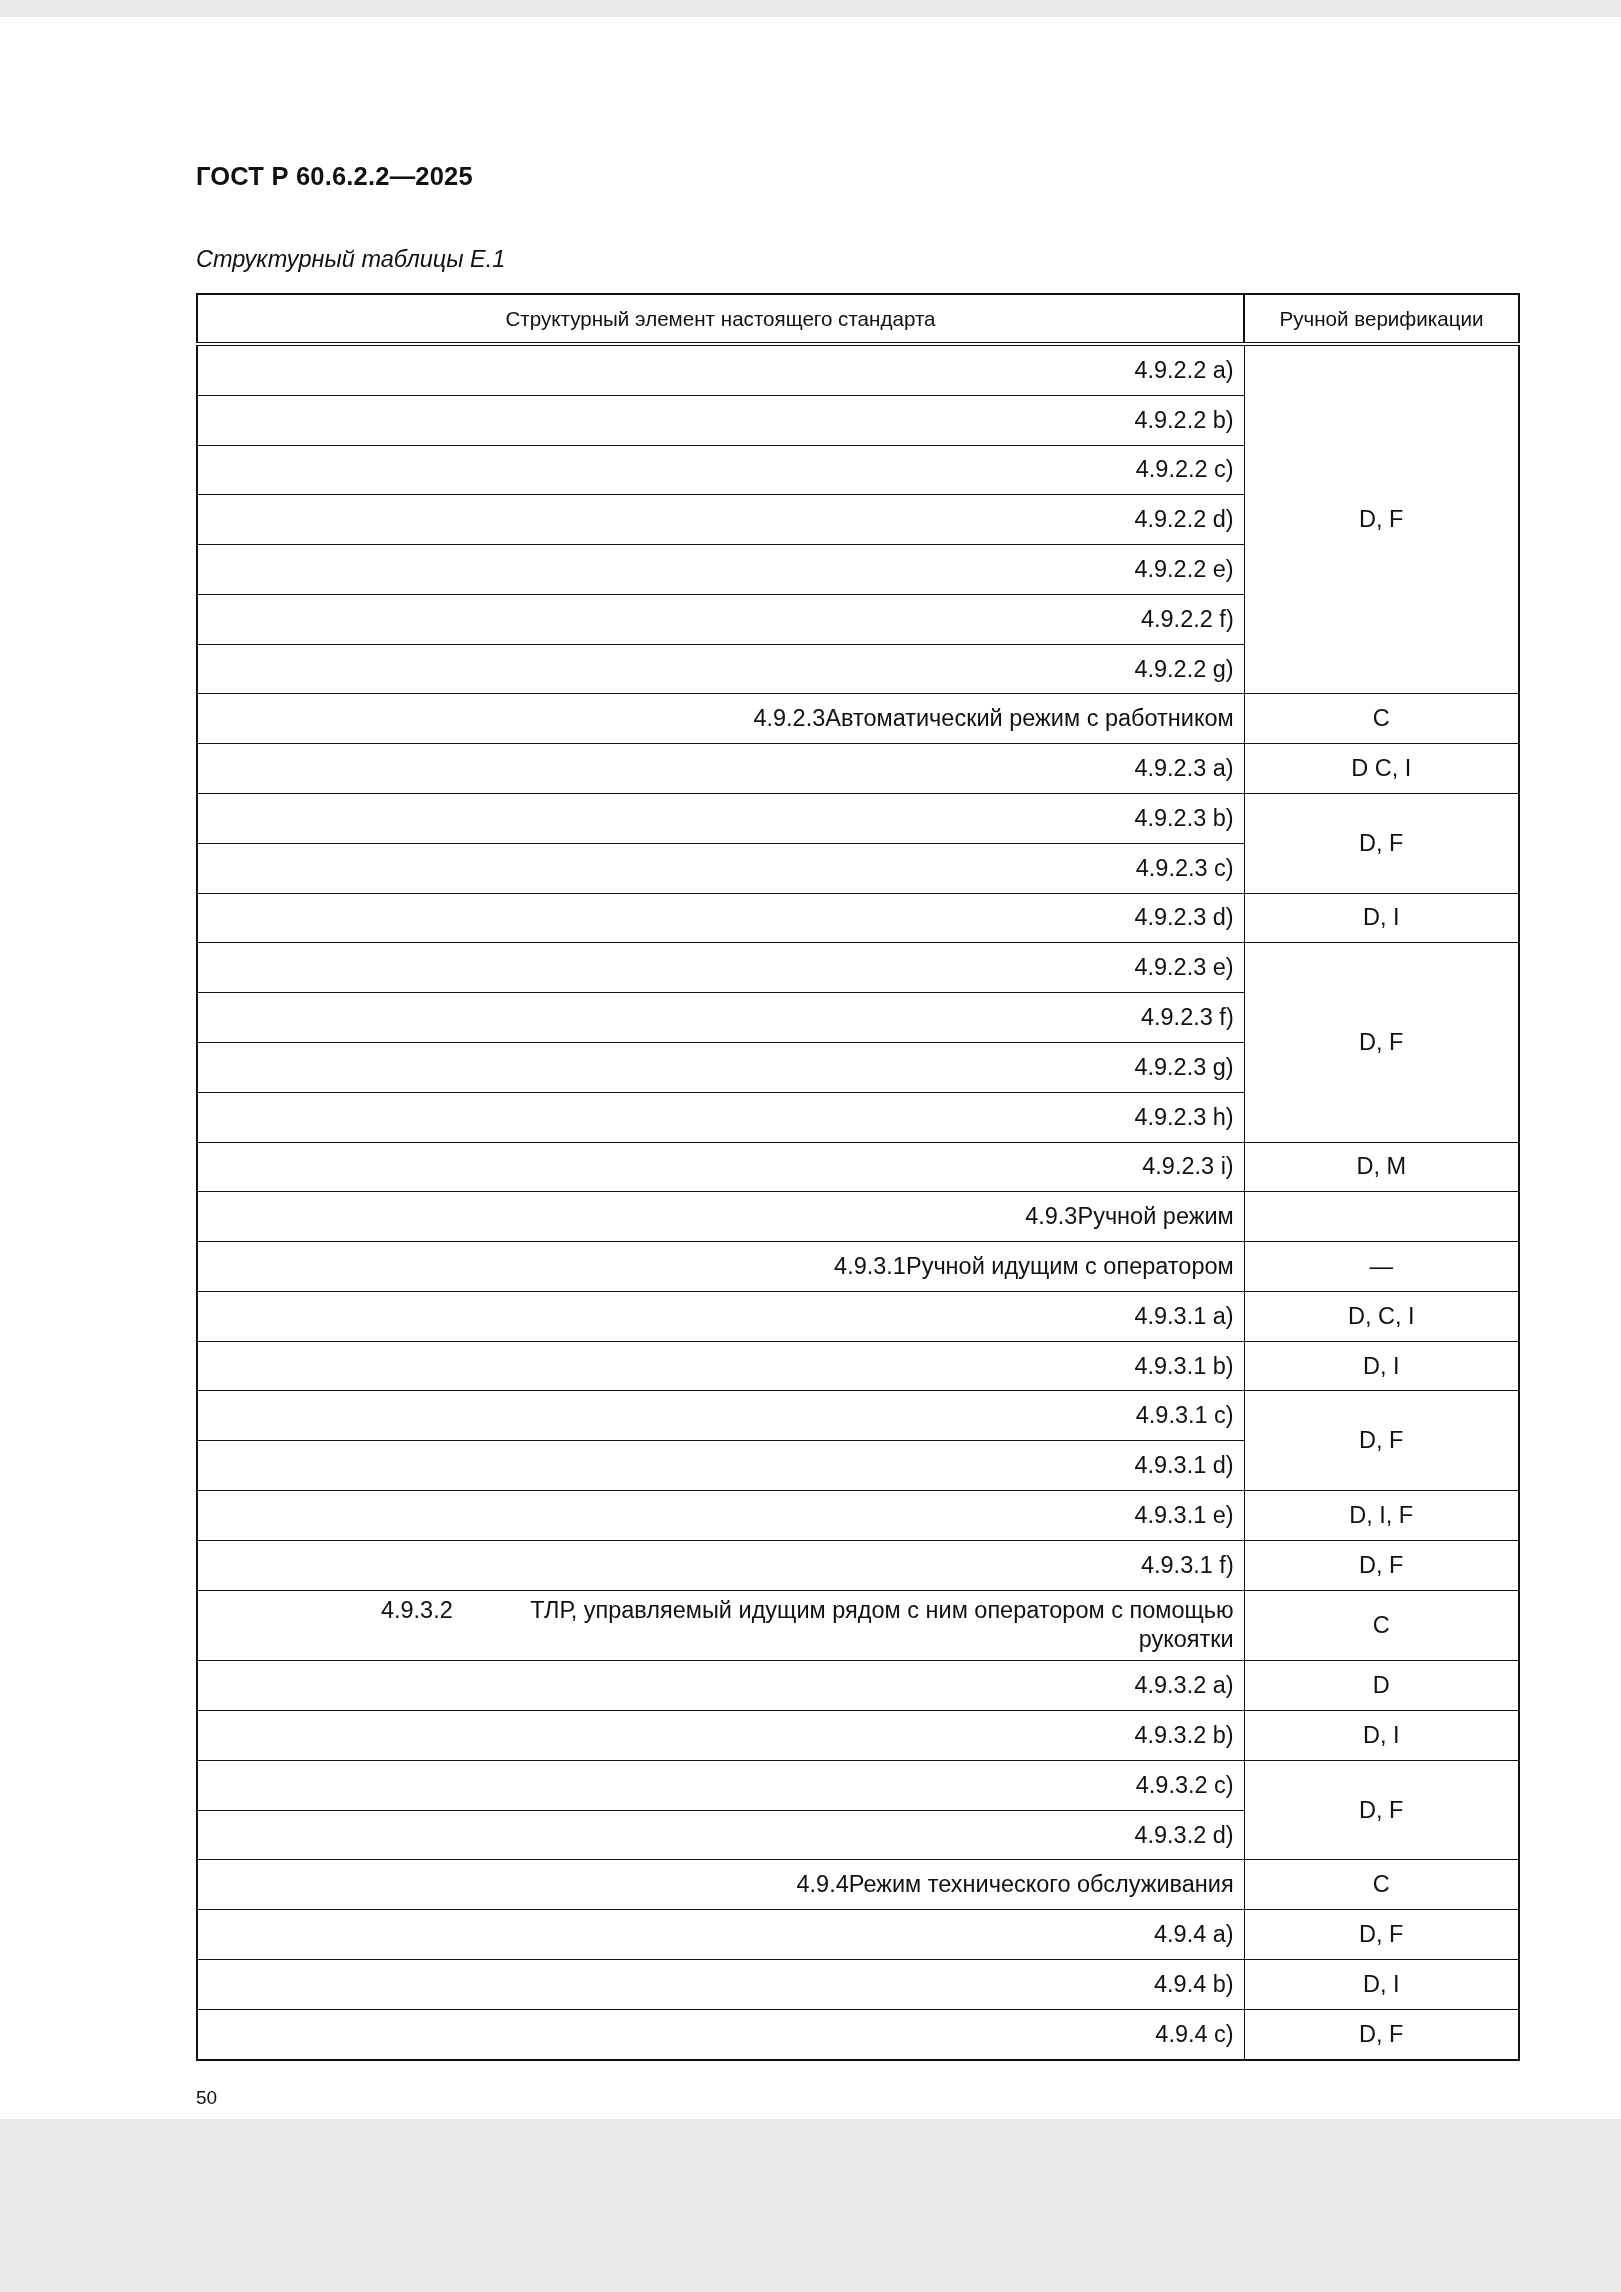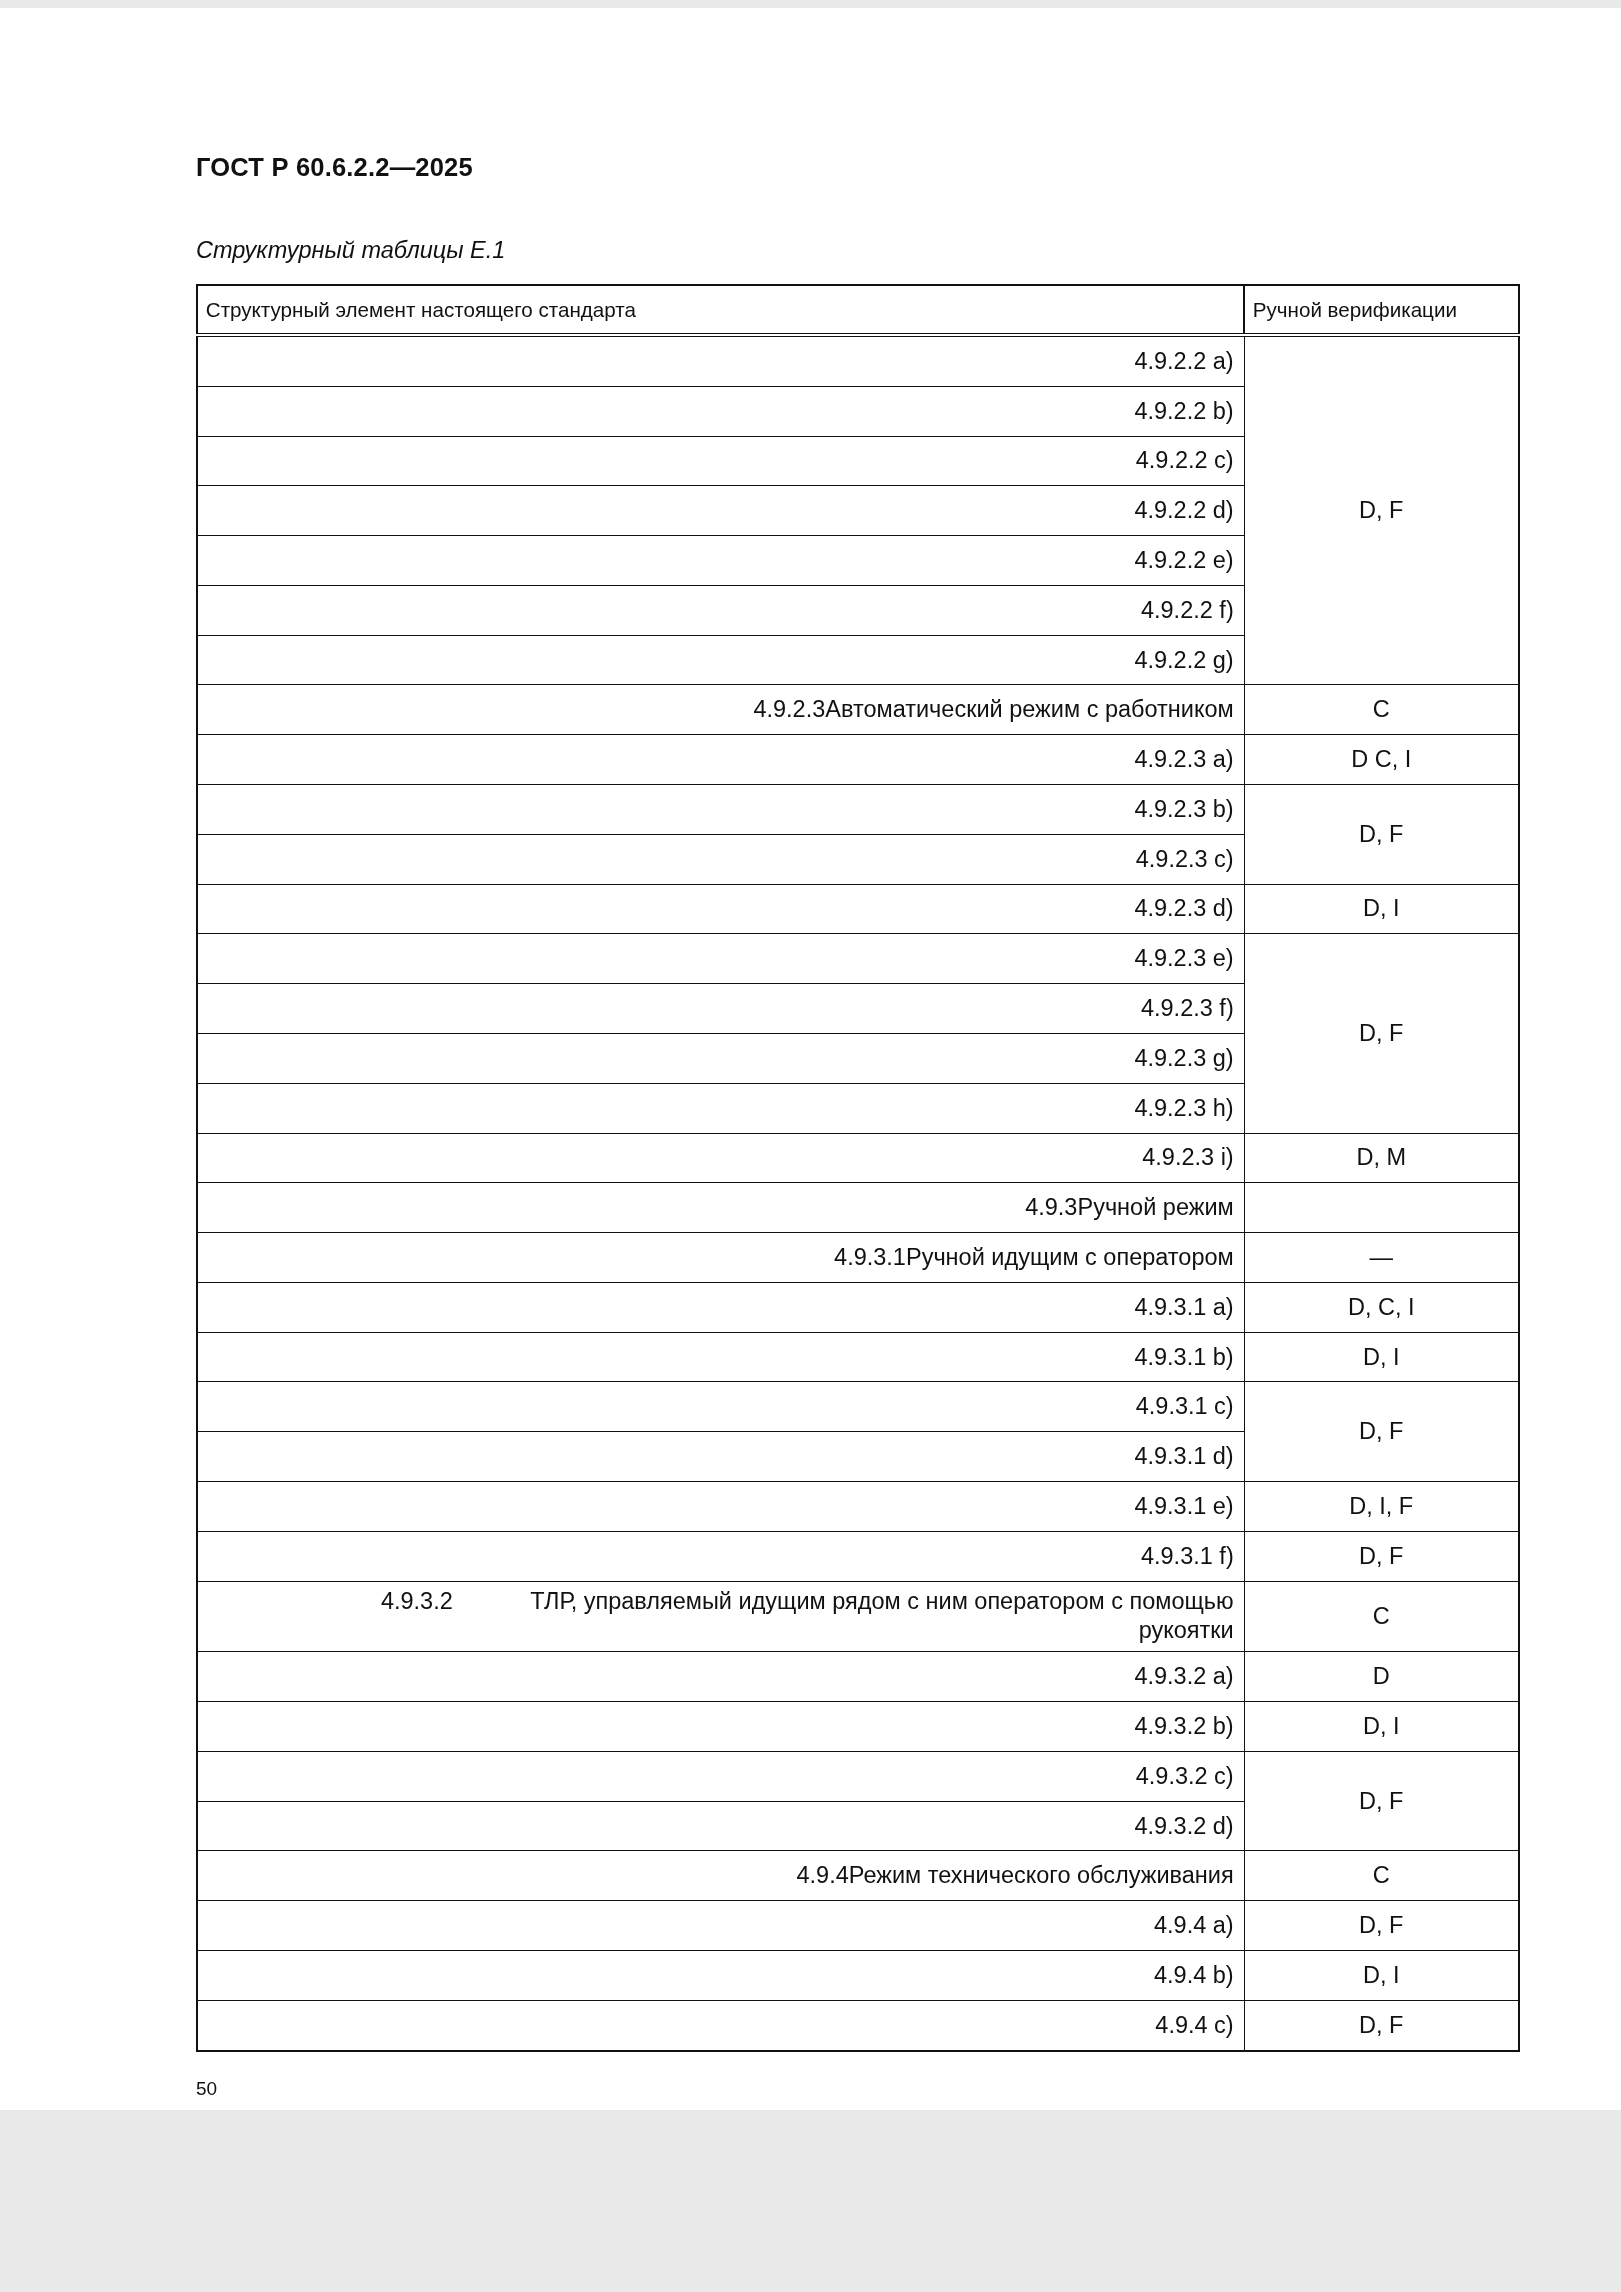--- a/index.html
+++ b/index.html
@@ -4,21 +4,21 @@
 <style>
   html, body {
     margin: 0;
     padding: 0;
     background: #e9e9e9;
   }
   .page {
     position: relative;
     width: 1621px;
     height: 2102px;
-    margin: 8px auto;
+    margin: 17px auto;
     background: #ffffff;
     font-family: "Liberation Sans", sans-serif;
     color: #111111;
   }
   .doc-header {
     position: absolute;
     left: 196px;
     top: 145px;
     font-size: 25.5px;
     font-weight: bold;
@@ -40,21 +40,21 @@
     table-layout: fixed;
     border: 2px solid #111111;
   }
   table.std-table col.col-structural { width: 1047px; }
   table.std-table col.col-method     { width: 275px; }
 
   table.std-table th {
     height: 43px;
     font-size: 20.6px;
     font-weight: normal;
-    text-align: left;
+    text-align: center;
     vertical-align: middle;
     border: 2px solid #111111;
     border-bottom: 4.9px double #111111;
     padding: 2px 7.8px;
   }
   table.std-table td {
     font-size: 23.5px;
     line-height: 29px;
     vertical-align: middle;
     border: 1px solid #111111;

